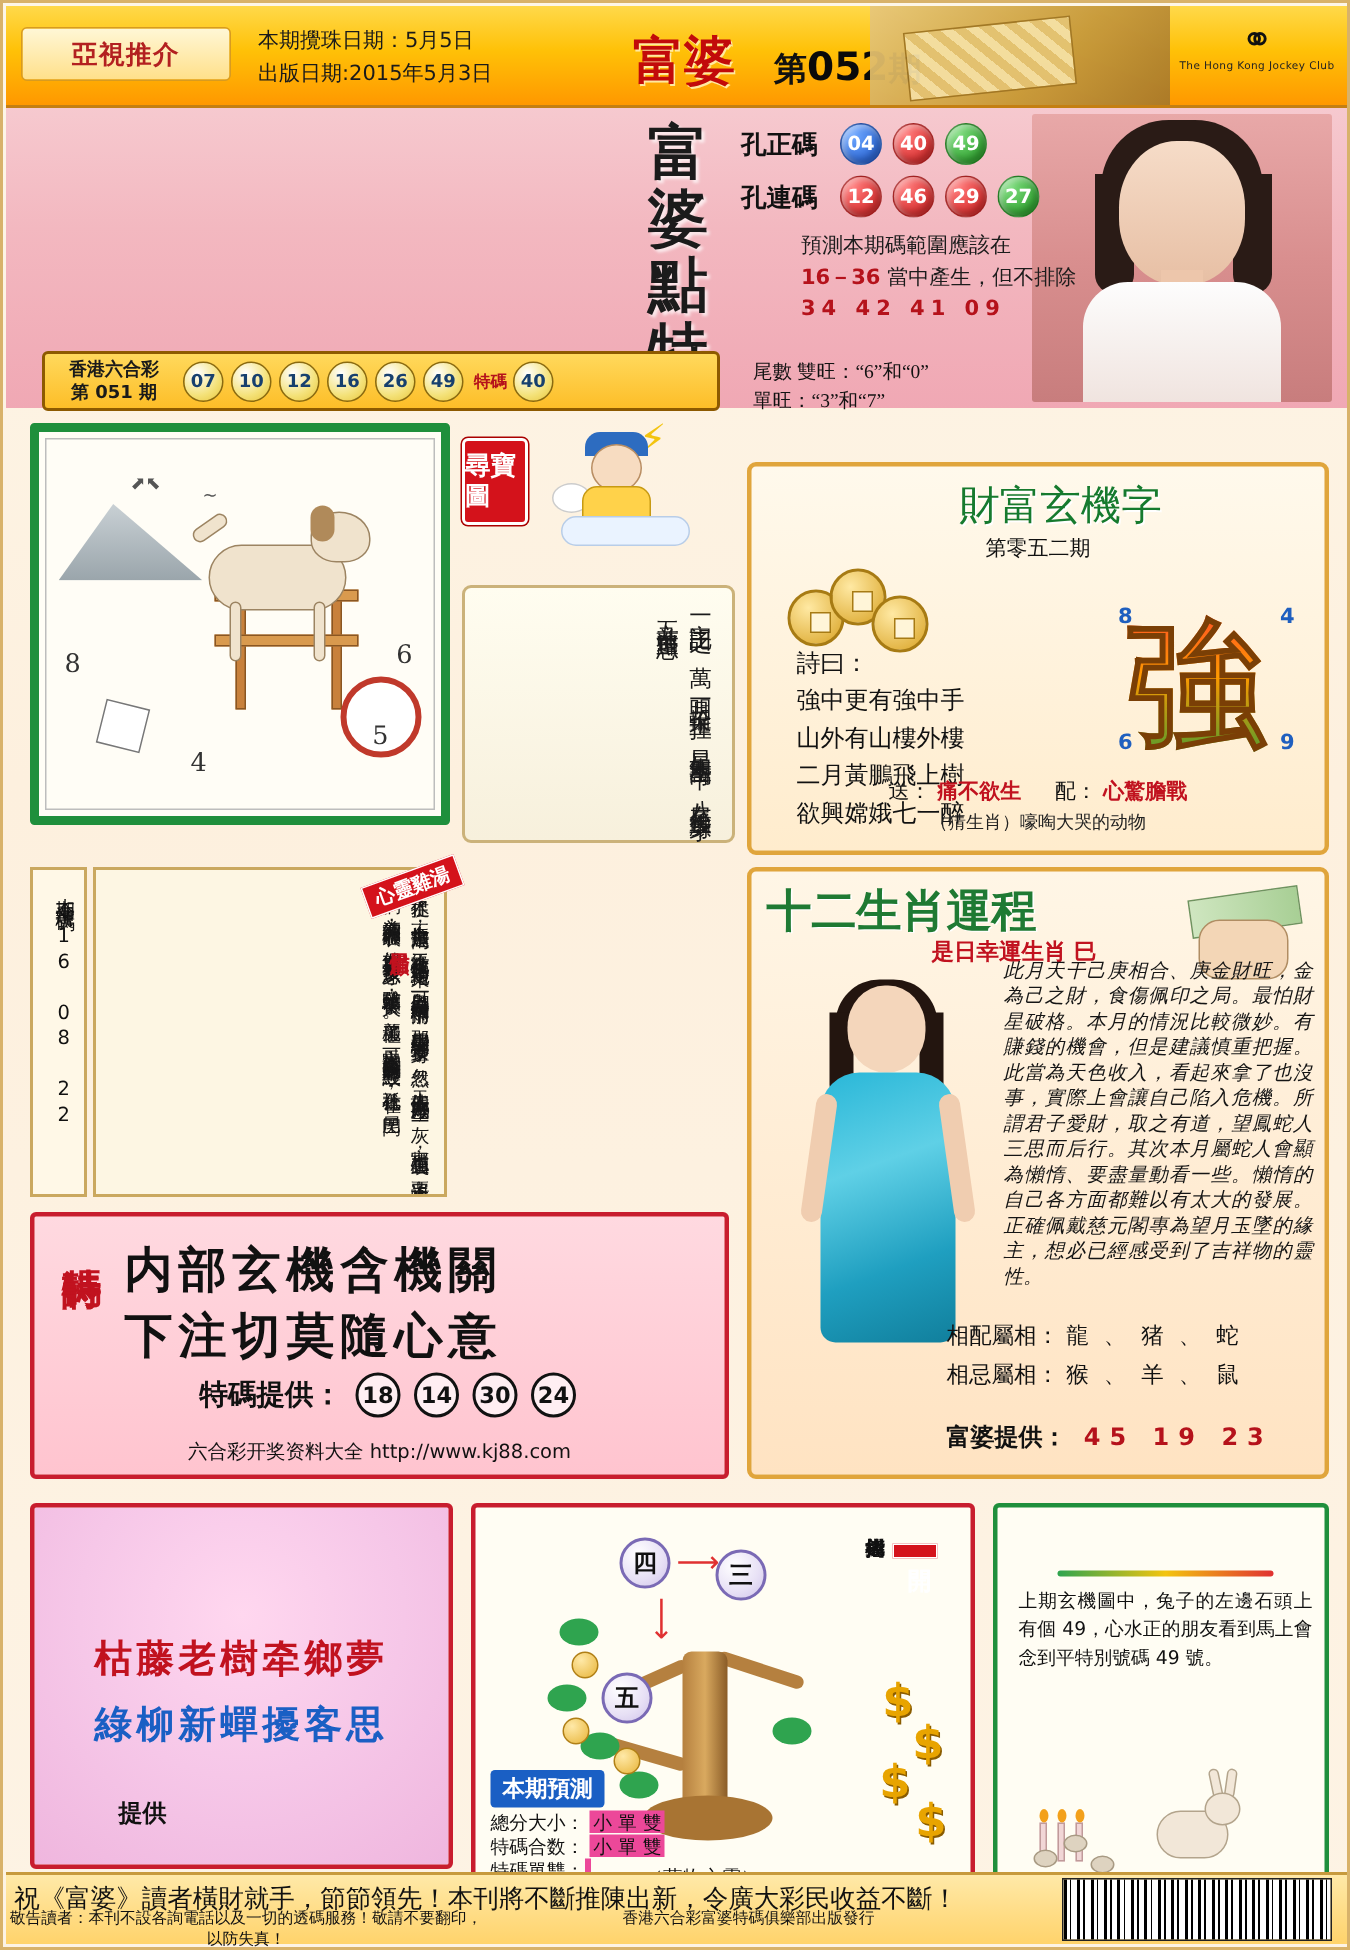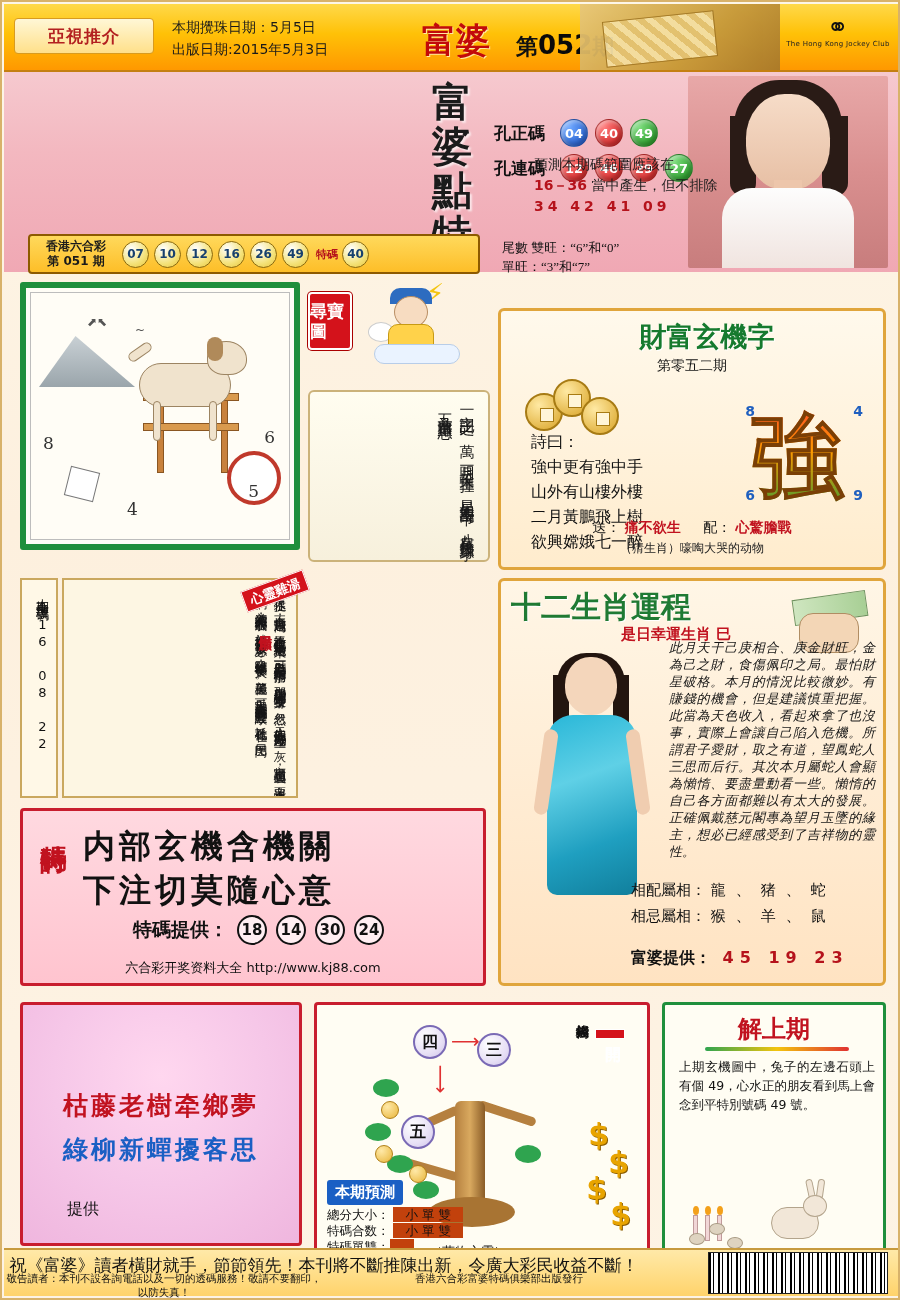--- a/index.html
+++ b/index.html
@@ -83,21 +83,21 @@
   .girl .face{ position:absolute; left:58px; top:18px; width:84px; height:96px; border-radius:46%;
     background: linear-gradient(180deg,#f6dcc8,#e7bfa4); }
   .girl .hair{ position:absolute; left:46px; top:4px; width:108px; height:62px; border-radius:54px 54px 20px 20px;
     background:#2a1b16; }
   .girl .hair2{ position:absolute; left:42px; top:40px; width:26px; height:80px; background:#2a1b16; border-radius:0 0 18px 18px;}
   .girl .hair3{ position:absolute; right:40px; top:40px; width:26px; height:80px; background:#2a1b16; border-radius:0 0 18px 18px;}
   .girl .body{ position:absolute; left:34px; top:112px; width:132px; height:86px; border-radius:30px 30px 0 0;
     background: linear-gradient(180deg,#fdfdfd,#efe2dd); }
   .girl .neck{ position:absolute; left:86px; top:104px; width:28px; height:18px; background:#edc6ab;}
 
-  .num-rows { position: absolute; left: 492px; top: 80px; width: 268px; margin-top: 37px; }
+  .num-rows { position: absolute; left: 492px; top: 80px; width: 268px; }
   .num-row { display: flex; align-items: center; margin-bottom: 7px; }
   .num-row .lbl {
     font-size: 17px; font-weight: bold; color: #111; width: 66px;
     font-family:"DejaVu Serif","Liberation Serif",serif;
   }
   .ball {
     width: 28px; height: 28px; border-radius: 50%;
     display: flex; align-items: center; justify-content: center;
     color: #fff; font-weight: bold; font-size: 13px; margin-right: 7px;
     border: 1px solid rgba(0,0,0,.25);
@@ -184,21 +184,21 @@
   }
 
   
   .fortune-box {
     position:absolute; left: 496px; top: 306px; width: 388px; height: 262px;
     background: linear-gradient(180deg,#fff9ec 0%, #ffeccd 100%);
     border: 3px solid #e0a53c; border-radius: 6px;
   }
   .fortune-title {
     position:absolute; left: 56px; top: 8px; width: 300px; text-align:center;
-    font-family:"DejaVu Serif","Liberation Serif",serif; font-weight:bold; font-size: 27px; color: #167a2e;
+    font-family:"DejaVu Serif","Liberation Serif",serif; font-weight:normal; font-size: 27px; color: #167a2e;
     text-shadow: 1px 1px 0 #fff;
   }
   .fortune-sub { position:absolute; left:0; top: 46px; width:100%; text-align:center; font-size:14px; color:#111;}
   .coins {
     position:absolute; left: 24px; top: 68px; width: 110px; height: 66px;
   }
   .coin{ position:absolute; width:38px;height:38px;border-radius:50%;background:radial-gradient(circle at 35% 30%,#ffe9a3,#d9a325);
     border:2px solid #a77b14;}
   .coin:after{content:"";position:absolute;left:13px;top:13px;width:12px;height:12px;background:#fff5d8;border:1px solid #a77b14;}
   .poem {
@@ -325,21 +325,21 @@
     position:absolute; left:0; top: 16px; width:100%; text-align:center;
     font-family:"DejaVu Serif","Liberation Serif",serif; font-size: 30px; font-weight:bold; color:#0f7b33;
     text-shadow: 1px 1px 0 #fff;
   }
   .bowang-l1, .bowang-l2 {
     position:absolute; left:0; width:100%; text-align:center;
     font-family:"DejaVu Serif","Liberation Serif",serif; font-size: 25px; font-weight:bold; letter-spacing: 3px;
   }
   .bowang-l1 { top: 84px; color: #c1121f; }
   .bowang-l2 { top: 128px; color: #1a5fc4; }
-  .bowang-provide { position:absolute; left: 44px; top: 194px; font-size: 16px; color:#111; font-weight:normal;}
+  .bowang-provide { position:absolute; left: 56px; top: 194px; font-size: 16px; color:#111; font-weight:bold;}
   .bowang-nums { position:absolute; left: 86px; top: 196px; font-size: 16px; color:#111; letter-spacing: 5px; font-weight:bold;}
 
   
   .tree {
     position:absolute; left: 312px; top: 1000px; width: 336px; height: 268px;
     background: #fffdf3; border: 3px solid #c81d2e; border-radius: 4px; overflow:hidden;
   }
   .tree .trunk{position:absolute;left:138px;top:96px;width:30px;height:110px;background:linear-gradient(90deg,#b5803f,#d9a95f,#8a5c27);border-radius:6px;}
   .tree .root{position:absolute;left:112px;top:192px;width:86px;height:30px;background:#a87433;border-radius:50%;}
   .tree .branch{position:absolute;background:#b5803f;height:9px;border-radius:5px;}
@@ -362,21 +362,21 @@
     position:absolute; right: 56px; top: 10px; font-size: 13px; color:#111; font-weight:bold;
     writing-mode: vertical-rl; text-orientation: upright;
   }
   .tree .forecast-title{
     position:absolute; left: 10px; bottom: 62px; background:#1a5fc4; color:#fff; font-size:15px; font-weight:bold;
     padding: 3px 8px; border-radius: 3px;
   }
   .tree .forecast-rows{
     position:absolute; left: 10px; bottom: 12px; font-size: 12.5px; color:#111; line-height: 16px;
   }
-  .tree .hl{ background:#c2410c; padding:0 12px; }
+  .tree .hl{ background:#ec4899; padding:0 2px; }
   .tree .motto{ position:absolute; left: 112px; bottom: 6px; font-size: 13px; color:#111; }
 
   
   .jie {
     position:absolute; left: 660px; top: 1000px; width: 224px; height: 268px;
     background: #fffdf3; border: 3px solid #1f8f3c; border-radius: 4px; overflow:hidden;
   }
   .jie-title{
     position:absolute; left:0; top: 8px; width:100%; text-align:center;
     font-family:"DejaVu Serif","Liberation Serif",serif; font-size: 24px; font-weight:bold; color:#c1121f;
@@ -660,21 +660,20 @@
       </div>
       <div>
         <span>特碼單雙：</span>
         <span class="hl"></span>
       </div>
     </div>
     <div class="motto">（萬物之靈）</div>
   </div>
 
   <div class="jie">
-    <div class="jie-title">解上期</div>
     <div class="jie-underline"></div>
     <div class="jie-text">上期玄機圖中，兔子的左邊石頭上有個 49，心水正的朋友看到馬上會念到平特別號碼 49 號。</div>
     <div class="candles">
       <div class="candle" style="left:0;top:0;"></div>
       <div class="flame" style="left:0px;top:-9px;"></div>
       <div class="candle" style="left:12px;top:0;"></div>
       <div class="flame" style="left:12px;top:-9px;"></div>
       <div class="candle" style="left:24px;top:0;"></div>
       <div class="flame" style="left:24px;top:-9px;"></div>
     </div>

